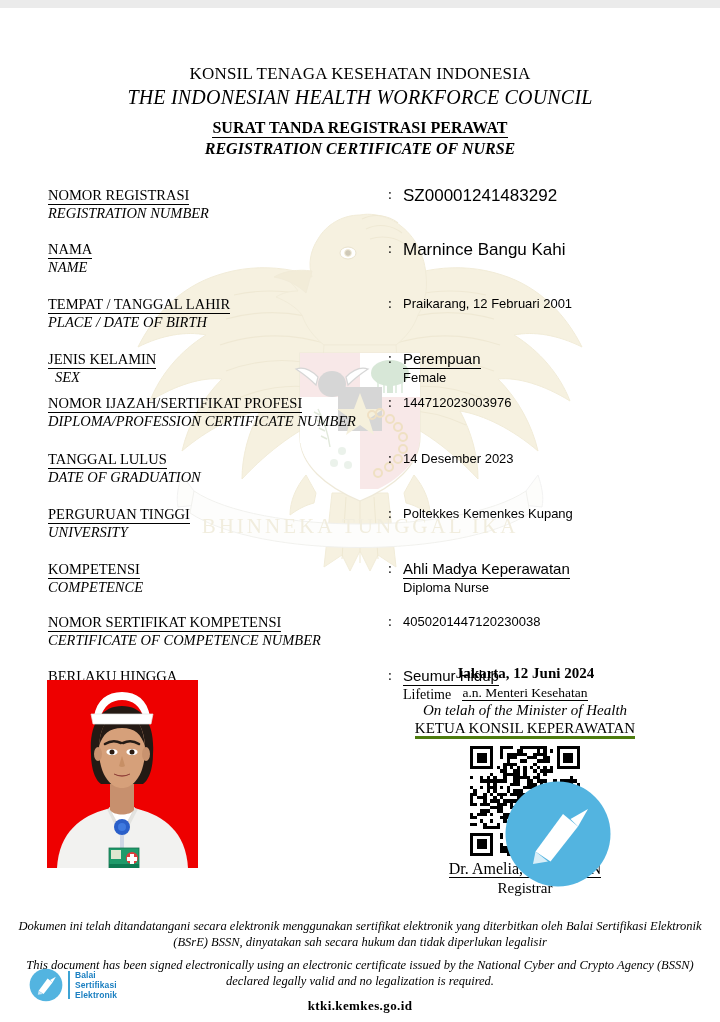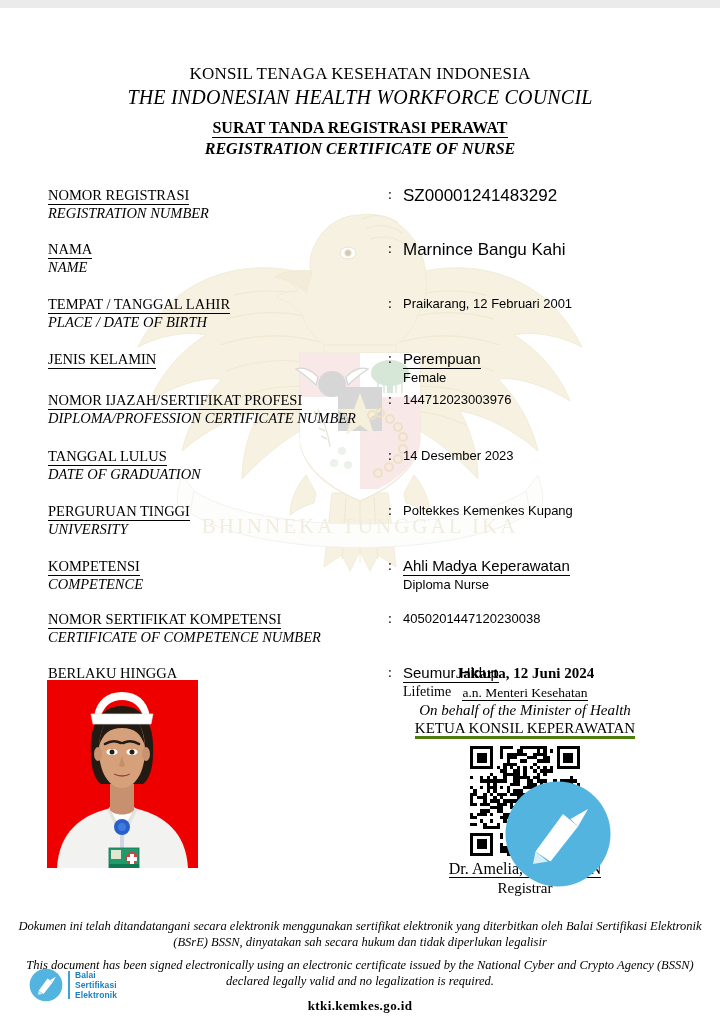--- a/index.html
+++ b/index.html
@@ -106,21 +106,21 @@
     line-height: 17px;
     white-space: nowrap;
   }
   .val .v2.it { font-family: "Liberation Serif", serif; font-size: 14px; }
 
   
   #r-reg   { margin-top: 0px; }
   #r-name  { margin-top: 18px; }
   #r-birth { margin-top: 19px; }
   #r-sex   { margin-top: 19px; }
-  #r-dip   { margin-top: 21px; }
+  #r-dip   { margin-top: 8px; }
   #r-grad  { margin-top: 20px; }
   #r-univ  { margin-top: 19px; }
   #r-comp  { margin-top: 19px; }
   #r-ccn   { margin-top: 17px; }
   #r-valid { margin-top: 18px; }
 
   
   #photo {
     position: absolute;
     left: 47px;
@@ -401,20 +401,21 @@
       <span class="lbl-id">TEMPAT / TANGGAL LAHIR</span>
       <div class="lbl-en">PLACE / DATE OF BIRTH</div>
       <div class="colon">:</div>
       <div class="val">
         <span class="v2">Praikarang, 12 Februari 2001</span>
       </div>
     </div>
 
     <div class="row" id="r-sex">
       <span class="lbl-id">JENIS KELAMIN</span>
+      <div class="lbl-en ind">SEX</div>
       <div class="colon">:</div>
       <div class="val">
         <span class="v1 ul">Perempuan</span>
         <span class="v2">Female</span>
       </div>
     </div>
 
     <div class="row" id="r-dip">
       <span class="lbl-id">NOMOR IJAZAH/SERTIFIKAT PROFESI</span>
       <div class="lbl-en">DIPLOMA/PROFESSION CERTIFICATE NUMBER</div>
@@ -517,21 +518,21 @@
       <rect x="64" y="170" width="10" height="9" fill="#dfe7cf"></rect>
       <circle cx="85" cy="178" r="6" fill="#e03b3b"></circle>
       <path d="M83 174 h4 v3 h3 v4 h-3 v3 h-4 v-3 h-3 v-4 h3 Z" fill="#ffffff"></path>
       <rect x="62" y="184" width="30" height="4" fill="#0f7a52"></rect>
     </svg>
   </div>
 
   <div id="sign">
     <div class="sg-place">Jakarta, 12 Juni 2024</div>
     <div class="sg-an"><span>a.n. Menteri Kesehatan</span></div>
-    <div class="sg-an-en">On behalf of the Minister of Health</div>
+    <div class="sg-an-en">On telah of the Minister of Health</div>
     <div class="sg-title"><span>KETUA KONSIL KEPERAWATAN</span></div>
 
     <div id="qrwrap">
       <svg viewBox="0 0 33 33" shape-rendering="crispEdges" xmlns="http://www.w3.org/2000/svg">
         <rect width="33" height="33" fill="#ffffff"></rect>
         <g fill="#000000" id="qr-modules">
             <path d="M0 0h1v1h-1zM1 0h1v1h-1zM2 0h1v1h-1zM3 0h1v1h-1zM4 0h1v1h-1zM5 0h1v1h-1zM6 0h1v1h-1zM9 0h1v1h-1zM10 0h1v1h-1zM11 0h1v1h-1zM12 0h1v1h-1zM15 0h1v1h-1zM16 0h1v1h-1zM17 0h1v1h-1zM18 0h1v1h-1zM19 0h1v1h-1zM20 0h1v1h-1zM21 0h1v1h-1zM22 0h1v1h-1zM26 0h1v1h-1zM27 0h1v1h-1zM28 0h1v1h-1zM29 0h1v1h-1zM30 0h1v1h-1zM31 0h1v1h-1zM32 0h1v1h-1zM0 1h1v1h-1zM6 1h1v1h-1zM9 1h1v1h-1zM14 1h1v1h-1zM15 1h1v1h-1zM20 1h1v1h-1zM22 1h1v1h-1zM24 1h1v1h-1zM26 1h1v1h-1zM32 1h1v1h-1zM0 2h1v1h-1zM2 2h1v1h-1zM3 2h1v1h-1zM4 2h1v1h-1zM6 2h1v1h-1zM9 2h1v1h-1zM11 2h1v1h-1zM12 2h1v1h-1zM13 2h1v1h-1zM14 2h1v1h-1zM15 2h1v1h-1zM16 2h1v1h-1zM19 2h1v1h-1zM20 2h1v1h-1zM21 2h1v1h-1zM22 2h1v1h-1zM26 2h1v1h-1zM28 2h1v1h-1zM29 2h1v1h-1zM30 2h1v1h-1zM32 2h1v1h-1zM0 3h1v1h-1zM2 3h1v1h-1zM3 3h1v1h-1zM4 3h1v1h-1zM6 3h1v1h-1zM9 3h1v1h-1zM11 3h1v1h-1zM12 3h1v1h-1zM13 3h1v1h-1zM17 3h1v1h-1zM18 3h1v1h-1zM19 3h1v1h-1zM22 3h1v1h-1zM23 3h1v1h-1zM26 3h1v1h-1zM28 3h1v1h-1zM29 3h1v1h-1zM30 3h1v1h-1zM32 3h1v1h-1zM0 4h1v1h-1zM2 4h1v1h-1zM3 4h1v1h-1zM4 4h1v1h-1zM6 4h1v1h-1zM11 4h1v1h-1zM15 4h1v1h-1zM16 4h1v1h-1zM20 4h1v1h-1zM21 4h1v1h-1zM22 4h1v1h-1zM23 4h1v1h-1zM26 4h1v1h-1zM28 4h1v1h-1zM29 4h1v1h-1zM30 4h1v1h-1zM32 4h1v1h-1zM0 5h1v1h-1zM6 5h1v1h-1zM10 5h1v1h-1zM11 5h1v1h-1zM12 5h1v1h-1zM13 5h1v1h-1zM19 5h1v1h-1zM26 5h1v1h-1zM32 5h1v1h-1zM0 6h1v1h-1zM1 6h1v1h-1zM2 6h1v1h-1zM3 6h1v1h-1zM4 6h1v1h-1zM5 6h1v1h-1zM6 6h1v1h-1zM8 6h1v1h-1zM10 6h1v1h-1zM12 6h1v1h-1zM14 6h1v1h-1zM16 6h1v1h-1zM18 6h1v1h-1zM20 6h1v1h-1zM22 6h1v1h-1zM24 6h1v1h-1zM26 6h1v1h-1zM27 6h1v1h-1zM28 6h1v1h-1zM29 6h1v1h-1zM30 6h1v1h-1zM31 6h1v1h-1zM32 6h1v1h-1zM9 7h1v1h-1zM10 7h1v1h-1zM13 7h1v1h-1zM14 7h1v1h-1zM16 7h1v1h-1zM19 7h1v1h-1zM21 7h1v1h-1zM22 7h1v1h-1zM23 7h1v1h-1zM24 7h1v1h-1zM6 8h1v1h-1zM10 8h1v1h-1zM11 8h1v1h-1zM12 8h1v1h-1zM13 8h1v1h-1zM14 8h1v1h-1zM16 8h1v1h-1zM20 8h1v1h-1zM22 8h1v1h-1zM0 9h1v1h-1zM3 9h1v1h-1zM5 9h1v1h-1zM7 9h1v1h-1zM10 9h1v1h-1zM13 9h1v1h-1zM14 9h1v1h-1zM15 9h1v1h-1zM16 9h1v1h-1zM17 9h1v1h-1zM19 9h1v1h-1zM20 9h1v1h-1zM30 9h1v1h-1zM3 10h1v1h-1zM4 10h1v1h-1zM5 10h1v1h-1zM6 10h1v1h-1zM7 10h1v1h-1zM8 10h1v1h-1zM9 10h1v1h-1zM10 10h1v1h-1zM13 10h1v1h-1zM14 10h1v1h-1zM17 10h1v1h-1zM18 10h1v1h-1zM20 10h1v1h-1zM21 10h1v1h-1zM22 10h1v1h-1zM25 10h1v1h-1zM27 10h1v1h-1zM28 10h1v1h-1zM29 10h1v1h-1zM30 10h1v1h-1zM31 10h1v1h-1zM5 11h1v1h-1zM7 11h1v1h-1zM12 11h1v1h-1zM13 11h1v1h-1zM14 11h1v1h-1zM17 11h1v1h-1zM18 11h1v1h-1zM19 11h1v1h-1zM21 11h1v1h-1zM23 11h1v1h-1zM24 11h1v1h-1zM25 11h1v1h-1zM30 11h1v1h-1zM32 11h1v1h-1zM0 12h1v1h-1zM3 12h1v1h-1zM5 12h1v1h-1zM6 12h1v1h-1zM7 12h1v1h-1zM9 12h1v1h-1zM11 12h1v1h-1zM16 12h1v1h-1zM17 12h1v1h-1zM18 12h1v1h-1zM19 12h1v1h-1zM20 12h1v1h-1zM24 12h1v1h-1zM25 12h1v1h-1zM30 12h1v1h-1zM31 12h1v1h-1zM32 12h1v1h-1zM1 13h1v1h-1zM5 13h1v1h-1zM7 13h1v1h-1zM11 13h1v1h-1zM13 13h1v1h-1zM14 13h1v1h-1zM15 13h1v1h-1zM19 13h1v1h-1zM22 13h1v1h-1zM25 13h1v1h-1zM27 13h1v1h-1zM29 13h1v1h-1zM30 13h1v1h-1zM31 13h1v1h-1zM0 14h1v1h-1zM1 14h1v1h-1zM4 14h1v1h-1zM6 14h1v1h-1zM8 14h1v1h-1zM9 14h1v1h-1zM10 14h1v1h-1zM12 14h1v1h-1zM13 14h1v1h-1zM14 14h1v1h-1zM15 14h1v1h-1zM16 14h1v1h-1zM22 14h1v1h-1zM24 14h1v1h-1zM26 14h1v1h-1zM28 14h1v1h-1zM30 14h1v1h-1zM32 14h1v1h-1zM0 15h1v1h-1zM2 15h1v1h-1zM3 15h1v1h-1zM4 15h1v1h-1zM7 15h1v1h-1zM9 15h1v1h-1zM14 15h1v1h-1zM15 15h1v1h-1zM16 15h1v1h-1zM17 15h1v1h-1zM18 15h1v1h-1zM24 15h1v1h-1zM25 15h1v1h-1zM26 15h1v1h-1zM29 15h1v1h-1zM0 16h1v1h-1zM4 16h1v1h-1zM6 16h1v1h-1zM7 16h1v1h-1zM8 16h1v1h-1zM10 16h1v1h-1zM11 16h1v1h-1zM12 16h1v1h-1zM13 16h1v1h-1zM14 16h1v1h-1zM16 16h1v1h-1zM17 16h1v1h-1zM18 16h1v1h-1zM20 16h1v1h-1zM22 16h1v1h-1zM23 16h1v1h-1zM25 16h1v1h-1zM29 16h1v1h-1zM30 16h1v1h-1zM31 16h1v1h-1zM0 17h1v1h-1zM1 17h1v1h-1zM3 17h1v1h-1zM4 17h1v1h-1zM5 17h1v1h-1zM8 17h1v1h-1zM9 17h1v1h-1zM10 17h1v1h-1zM12 17h1v1h-1zM17 17h1v1h-1zM18 17h1v1h-1zM19 17h1v1h-1zM20 17h1v1h-1zM23 17h1v1h-1zM25 17h1v1h-1zM27 17h1v1h-1zM28 17h1v1h-1zM29 17h1v1h-1zM31 17h1v1h-1zM32 17h1v1h-1zM6 18h1v1h-1zM7 18h1v1h-1zM8 18h1v1h-1zM9 18h1v1h-1zM12 18h1v1h-1zM13 18h1v1h-1zM14 18h1v1h-1zM15 18h1v1h-1zM17 18h1v1h-1zM18 18h1v1h-1zM20 18h1v1h-1zM22 18h1v1h-1zM24 18h1v1h-1zM25 18h1v1h-1zM26 18h1v1h-1zM27 18h1v1h-1zM29 18h1v1h-1zM30 18h1v1h-1zM3 19h1v1h-1zM4 19h1v1h-1zM5 19h1v1h-1zM8 19h1v1h-1zM9 19h1v1h-1zM13 19h1v1h-1zM18 19h1v1h-1zM21 19h1v1h-1zM22 19h1v1h-1zM23 19h1v1h-1zM25 19h1v1h-1zM26 19h1v1h-1zM28 19h1v1h-1zM0 20h1v1h-1zM2 20h1v1h-1zM3 20h1v1h-1zM4 20h1v1h-1zM6 20h1v1h-1zM10 20h1v1h-1zM11 20h1v1h-1zM13 20h1v1h-1zM14 20h1v1h-1zM15 20h1v1h-1zM16 20h1v1h-1zM19 20h1v1h-1zM20 20h1v1h-1zM22 20h1v1h-1zM25 20h1v1h-1zM26 20h1v1h-1zM30 20h1v1h-1zM31 20h1v1h-1zM32 20h1v1h-1zM0 21h1v1h-1zM1 21h1v1h-1zM9 21h1v1h-1zM10 21h1v1h-1zM11 21h1v1h-1zM12 21h1v1h-1zM14 21h1v1h-1zM16 21h1v1h-1zM17 21h1v1h-1zM18 21h1v1h-1zM19 21h1v1h-1zM20 21h1v1h-1zM22 21h1v1h-1zM23 21h1v1h-1zM32 21h1v1h-1zM3 22h1v1h-1zM6 22h1v1h-1zM10 22h1v1h-1zM15 22h1v1h-1zM17 22h1v1h-1zM18 22h1v1h-1zM19 22h1v1h-1zM20 22h1v1h-1zM22 22h1v1h-1zM23 22h1v1h-1zM24 22h1v1h-1zM25 22h1v1h-1zM26 22h1v1h-1zM27 22h1v1h-1zM28 22h1v1h-1zM29 22h1v1h-1zM0 23h1v1h-1zM1 23h1v1h-1zM4 23h1v1h-1zM8 23h1v1h-1zM12 23h1v1h-1zM13 23h1v1h-1zM14 23h1v1h-1zM18 23h1v1h-1zM19 23h1v1h-1zM20 23h1v1h-1zM21 23h1v1h-1zM22 23h1v1h-1zM24 23h1v1h-1zM25 23h1v1h-1zM31 23h1v1h-1zM4 24h1v1h-1zM5 24h1v1h-1zM6 24h1v1h-1zM7 24h1v1h-1zM8 24h1v1h-1zM13 24h1v1h-1zM16 24h1v1h-1zM17 24h1v1h-1zM19 24h1v1h-1zM20 24h1v1h-1zM21 24h1v1h-1zM23 24h1v1h-1zM24 24h1v1h-1zM25 24h1v1h-1zM26 24h1v1h-1zM27 24h1v1h-1zM28 24h1v1h-1zM12 25h1v1h-1zM13 25h1v1h-1zM14 25h1v1h-1zM17 25h1v1h-1zM19 25h1v1h-1zM23 25h1v1h-1zM24 25h1v1h-1zM28 25h1v1h-1zM0 26h1v1h-1zM1 26h1v1h-1zM2 26h1v1h-1zM3 26h1v1h-1zM4 26h1v1h-1zM5 26h1v1h-1zM6 26h1v1h-1zM9 26h1v1h-1zM13 26h1v1h-1zM14 26h1v1h-1zM18 26h1v1h-1zM19 26h1v1h-1zM20 26h1v1h-1zM22 26h1v1h-1zM23 26h1v1h-1zM24 26h1v1h-1zM26 26h1v1h-1zM28 26h1v1h-1zM0 27h1v1h-1zM6 27h1v1h-1zM9 27h1v1h-1zM11 27h1v1h-1zM12 27h1v1h-1zM13 27h1v1h-1zM14 27h1v1h-1zM15 27h1v1h-1zM20 27h1v1h-1zM21 27h1v1h-1zM22 27h1v1h-1zM24 27h1v1h-1zM28 27h1v1h-1zM0 28h1v1h-1zM2 28h1v1h-1zM3 28h1v1h-1zM4 28h1v1h-1zM6 28h1v1h-1zM11 28h1v1h-1zM12 28h1v1h-1zM14 28h1v1h-1zM16 28h1v1h-1zM17 28h1v1h-1zM19 28h1v1h-1zM20 28h1v1h-1zM24 28h1v1h-1zM25 28h1v1h-1zM26 28h1v1h-1zM27 28h1v1h-1zM28 28h1v1h-1zM0 29h1v1h-1zM2 29h1v1h-1zM3 29h1v1h-1zM4 29h1v1h-1zM6 29h1v1h-1zM9 29h1v1h-1zM15 29h1v1h-1zM16 29h1v1h-1zM18 29h1v1h-1zM19 29h1v1h-1zM22 29h1v1h-1zM23 29h1v1h-1zM0 30h1v1h-1zM2 30h1v1h-1zM3 30h1v1h-1zM4 30h1v1h-1zM6 30h1v1h-1zM9 30h1v1h-1zM10 30h1v1h-1zM11 30h1v1h-1zM13 30h1v1h-1zM14 30h1v1h-1zM15 30h1v1h-1zM17 30h1v1h-1zM18 30h1v1h-1zM19 30h1v1h-1zM21 30h1v1h-1zM23 30h1v1h-1zM0 31h1v1h-1zM6 31h1v1h-1zM9 31h1v1h-1zM10 31h1v1h-1zM11 31h1v1h-1zM12 31h1v1h-1zM13 31h1v1h-1zM14 31h1v1h-1zM16 31h1v1h-1zM17 31h1v1h-1zM20 31h1v1h-1zM21 31h1v1h-1zM22 31h1v1h-1zM23 31h1v1h-1zM0 32h1v1h-1zM1 32h1v1h-1zM2 32h1v1h-1zM3 32h1v1h-1zM4 32h1v1h-1zM5 32h1v1h-1zM6 32h1v1h-1zM11 32h1v1h-1zM12 32h1v1h-1zM13 32h1v1h-1zM16 32h1v1h-1zM17 32h1v1h-1zM18 32h1v1h-1zM19 32h1v1h-1zM20 32h1v1h-1zM22 32h1v1h-1zM23 32h1v1h-1z" fill="#000"></path>
           </g>
       </svg>
       <svg id="qrlogo" viewBox="0 0 44 44" xmlns="http://www.w3.org/2000/svg">

